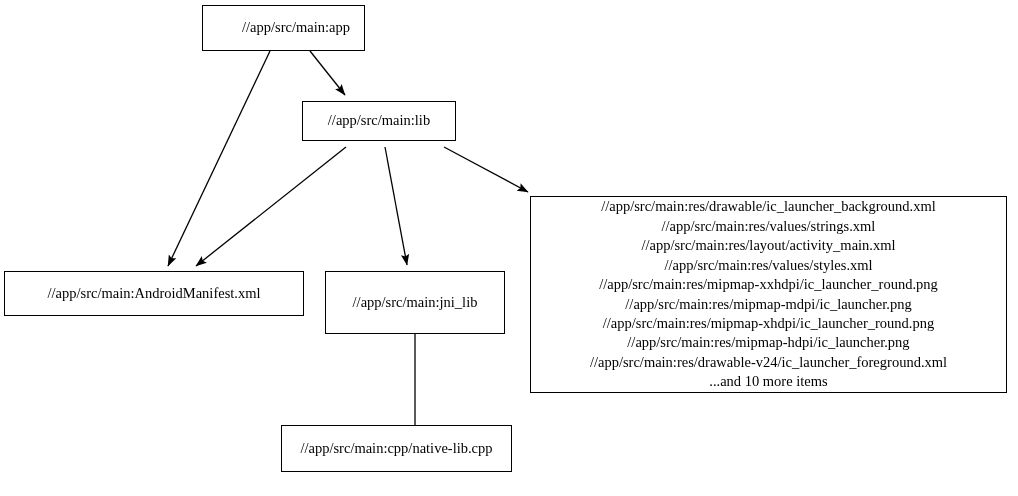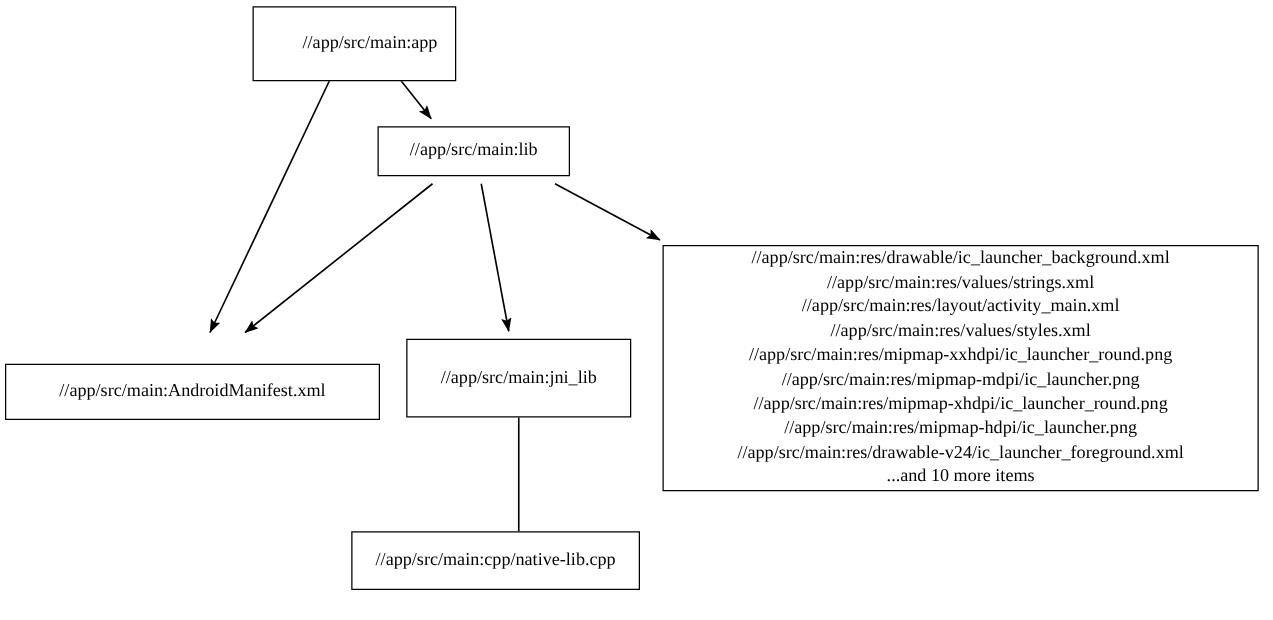--- a/index.html
+++ b/index.html
@@ -36,23 +36,23 @@
     font-size: 14.5px;
     line-height: 19.4px;
     white-space: pre;
     z-index: 2;
   }
   .node-label {
     display: block;
     white-space: pre;
   }
   
-  #node-app        { left: 202px; top: 5px;   width: 163px; height: 60px; padding-left: 25px; }
+  #node-app        { left: 202px; top: 5px;   width: 163px; height: 46px; padding-left: 25px; }
   #node-lib        { left: 302px; top: 101px; width: 154px; height: 40px; }
-  #node-manifest   { left: 4px;   top: 271px; width: 300px; height: 45px; margin-top: 20px; }
+  #node-manifest   { left: 4px;   top: 271px; width: 300px; height: 45px; }
   #node-jni        { left: 325px; top: 271px; width: 180px; height: 63px; justify-content: center; }
   #node-res        { left: 530px; top: 196px; width: 477px; height: 197px; text-align: center; }
   #node-cpp        { left: 281px; top: 425px; width: 231px; height: 47px; }
   #node-res .node-label { font-size: 14.5px; line-height: 19.4px; }
 </style>
 </head>
 <body>
 
 <div id="canvas">
 

